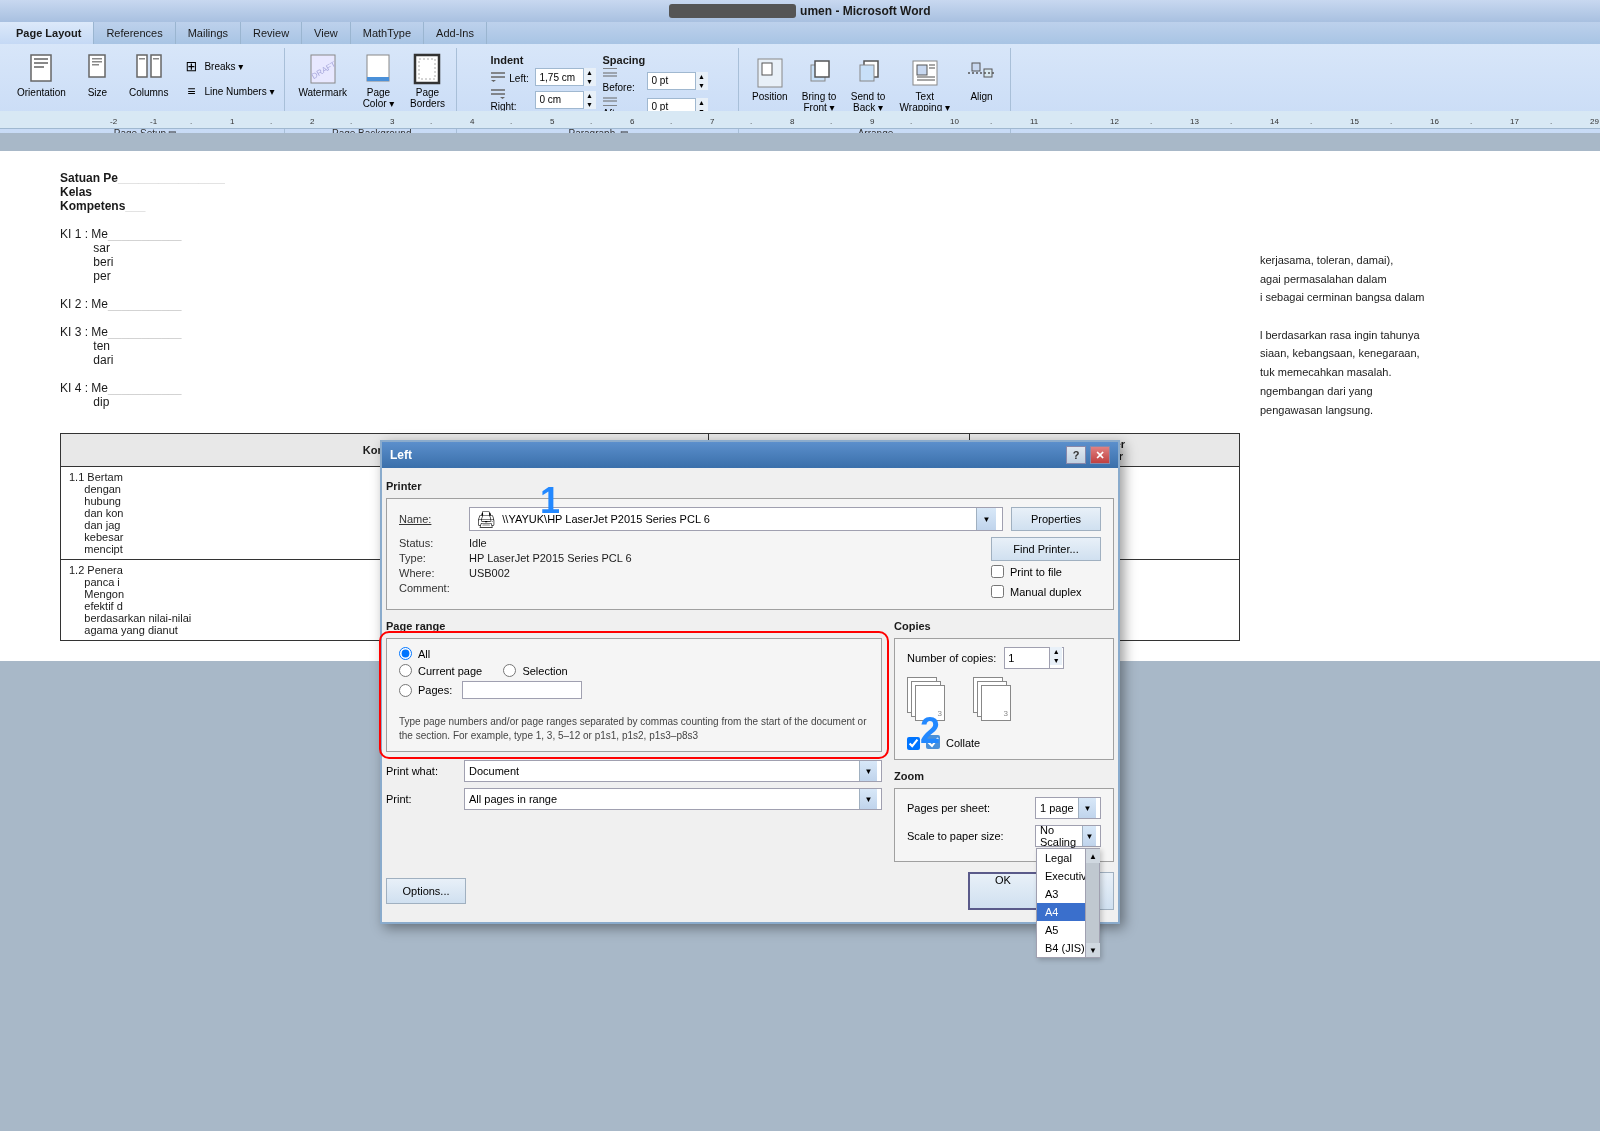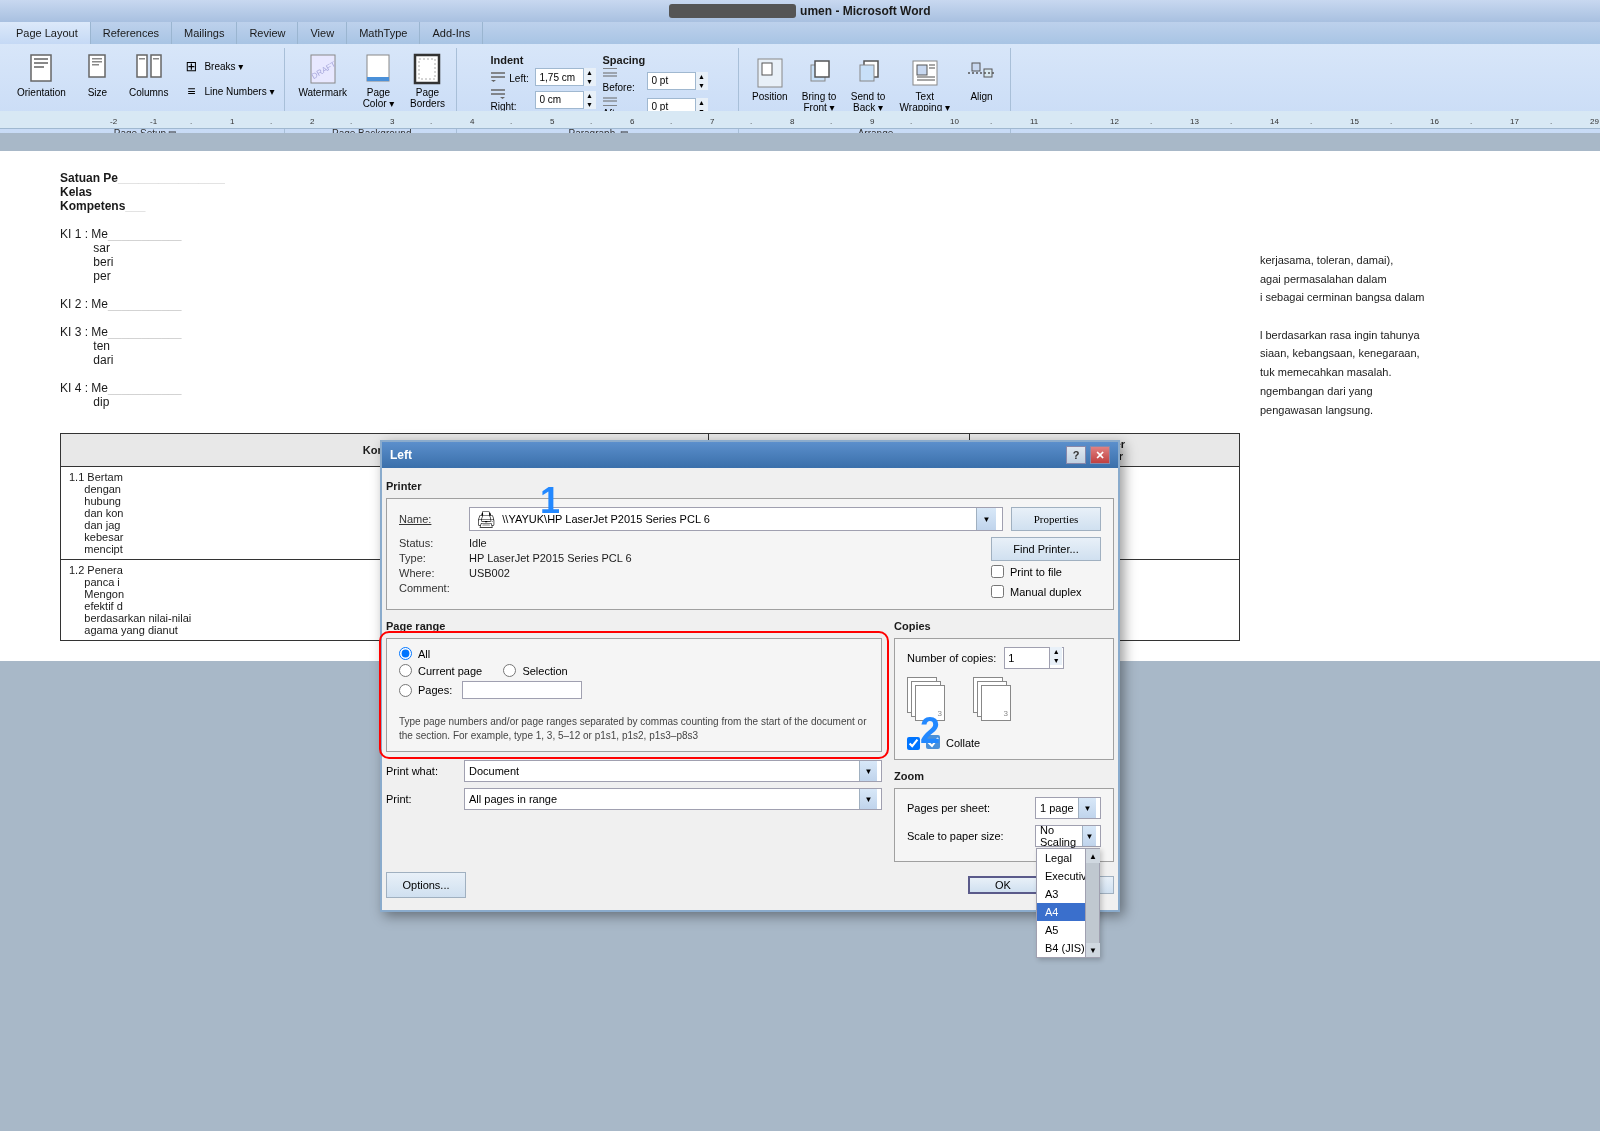--- a/index.html
+++ b/index.html
@@ -311,21 +311,20 @@
       width: 90px;
       height: 24px;
       background: linear-gradient(to bottom, #e8f0f8, #d0e0f0);
       border: 1px solid #a0b0c0;
       font-size: 11px;
       cursor: pointer;
       display: flex;
       align-items: center;
       justify-content: center;
       margin-left: 8px;
-      font-family: Liberation Serif, serif;
     }
     .printer-info-row {
       display: flex;
       align-items: flex-start;
       margin-bottom: 3px;
     }
     .printer-info-row label {
       width: 70px;
       font-size: 11px;
       color: #333;
@@ -572,27 +571,27 @@
       background: linear-gradient(to bottom, #e8f0f8, #d0e0f0);
       border: 1px solid #a0b0c0;
       font-size: 11px;
       cursor: pointer;
       display: flex;
       align-items: center;
       justify-content: center;
     }
     .ok-btn, .cancel-btn {
       width: 70px;
-      height: 18px;
+      height: 38px;
       background: linear-gradient(to bottom, #e8f0f8, #d0e0f0);
       border: 1px solid #a0b0c0;
       font-size: 11px;
       cursor: pointer;
       display: flex;
-      align-items: center;
+      align-items: flex-start;
       justify-content: center;
     }
     .ok-btn { border: 2px solid #5a5a8a; }
     .dialog-right-btns {
       display: flex;
       gap: 6px;
     }
 
     
     .print-dialog-wrapper {
@@ -617,21 +616,21 @@
 </head>
 <body>
 
 <div class="title-bar">
   <span class="redacted">&nbsp;&nbsp;&nbsp;&nbsp;&nbsp;&nbsp;&nbsp;&nbsp;&nbsp;&nbsp;&nbsp;&nbsp;&nbsp;&nbsp;&nbsp;&nbsp;&nbsp;&nbsp;&nbsp;&nbsp;</span>
   <span>umen - Microsoft Word</span>
 </div>
 
 <div class="ribbon">
   <div class="ribbon-tabs">
-    <div class="ribbon-tab" style="background:linear-gradient(to bottom,#dce9fa,#c5d9f5);font-weight:normal;padding-left:16px;">
+    <div class="ribbon-tab" style="background:linear-gradient(to bottom,#dce9fa,#c5d9f5);font-weight:bold;padding-left:16px;">
       <span>Page Layout</span>
     </div>
     <div class="ribbon-tab">
       <span>References</span>
     </div>
     <div class="ribbon-tab">
       <span>Mailings</span>
     </div>
     <div class="ribbon-tab">
       <span>Review</span>

